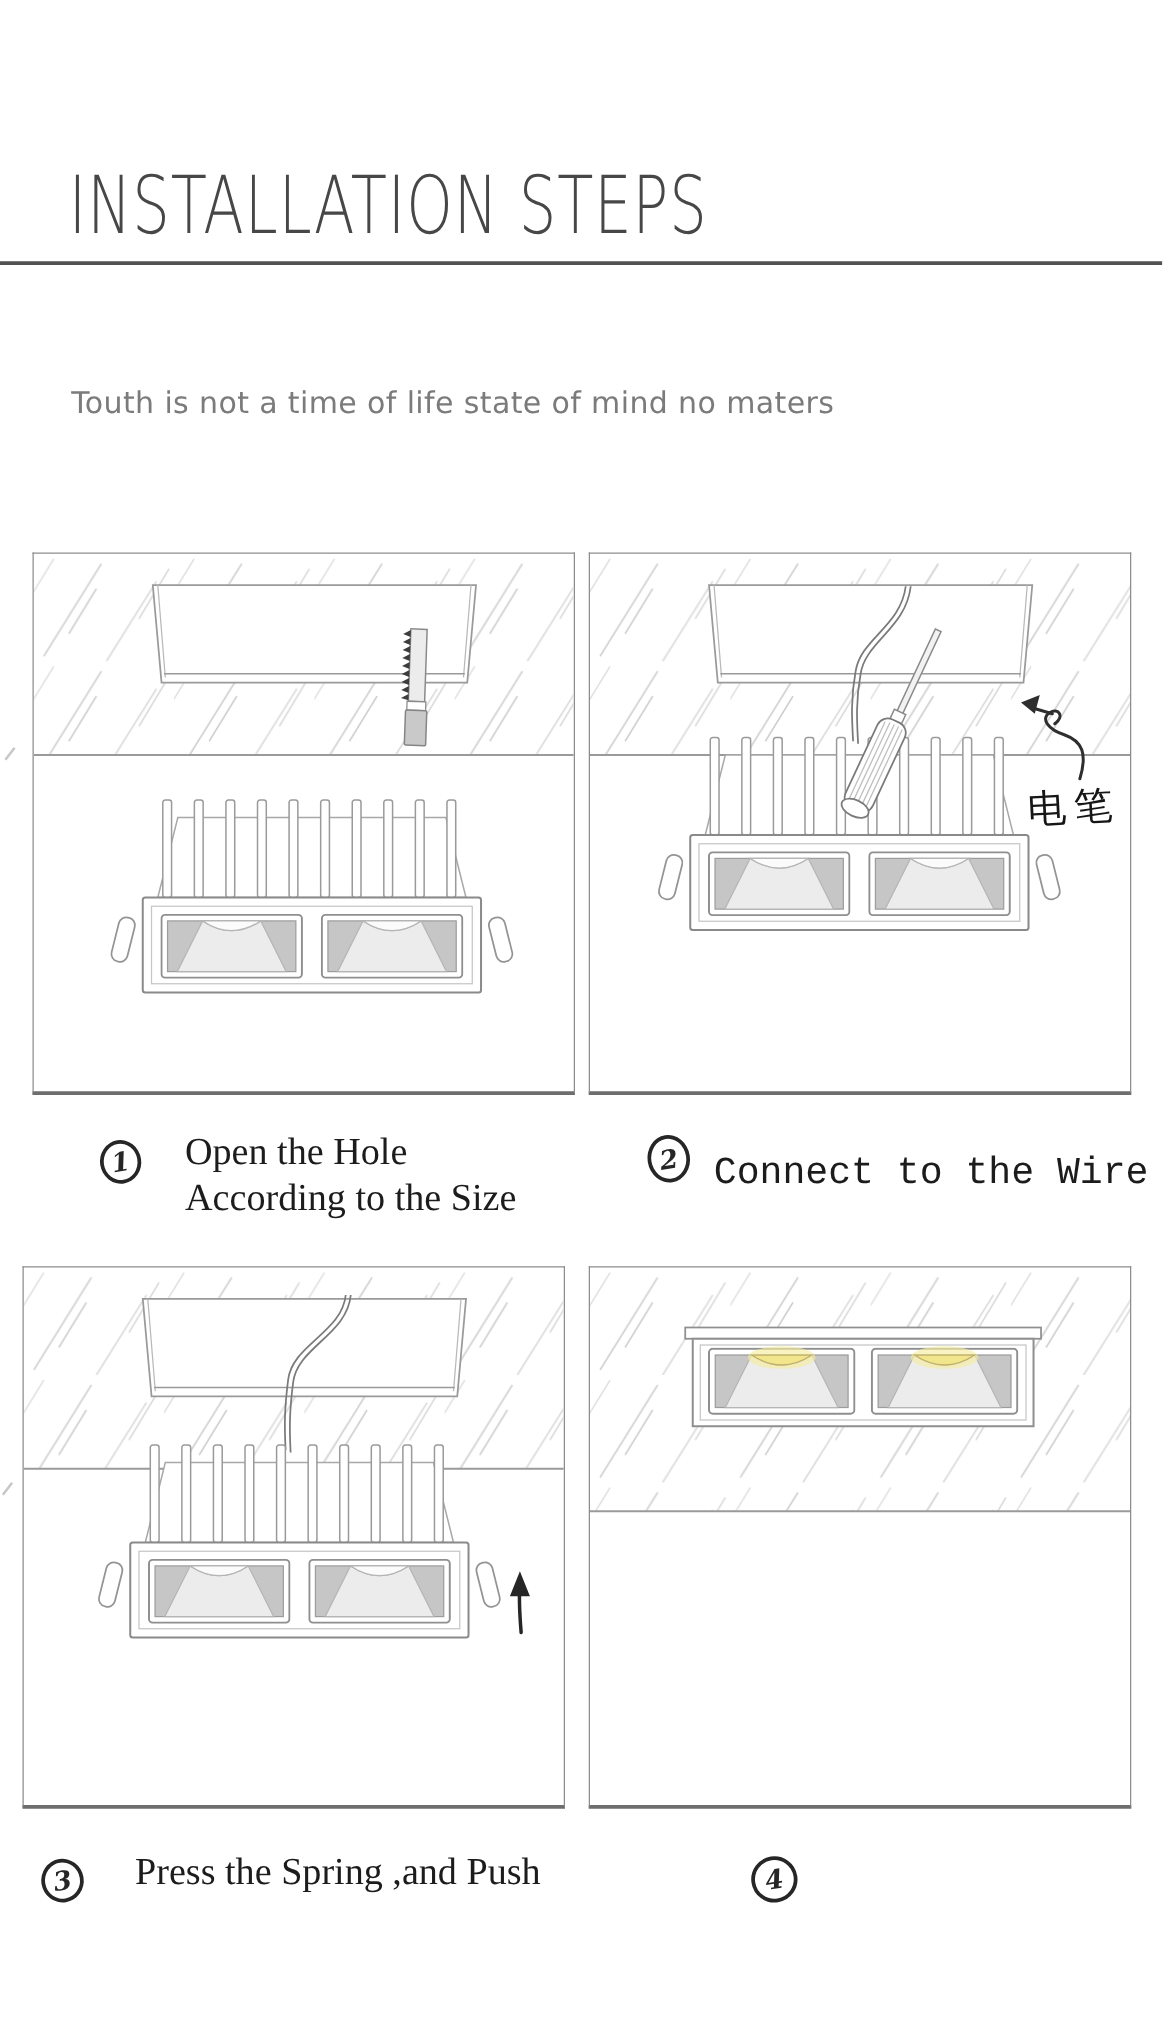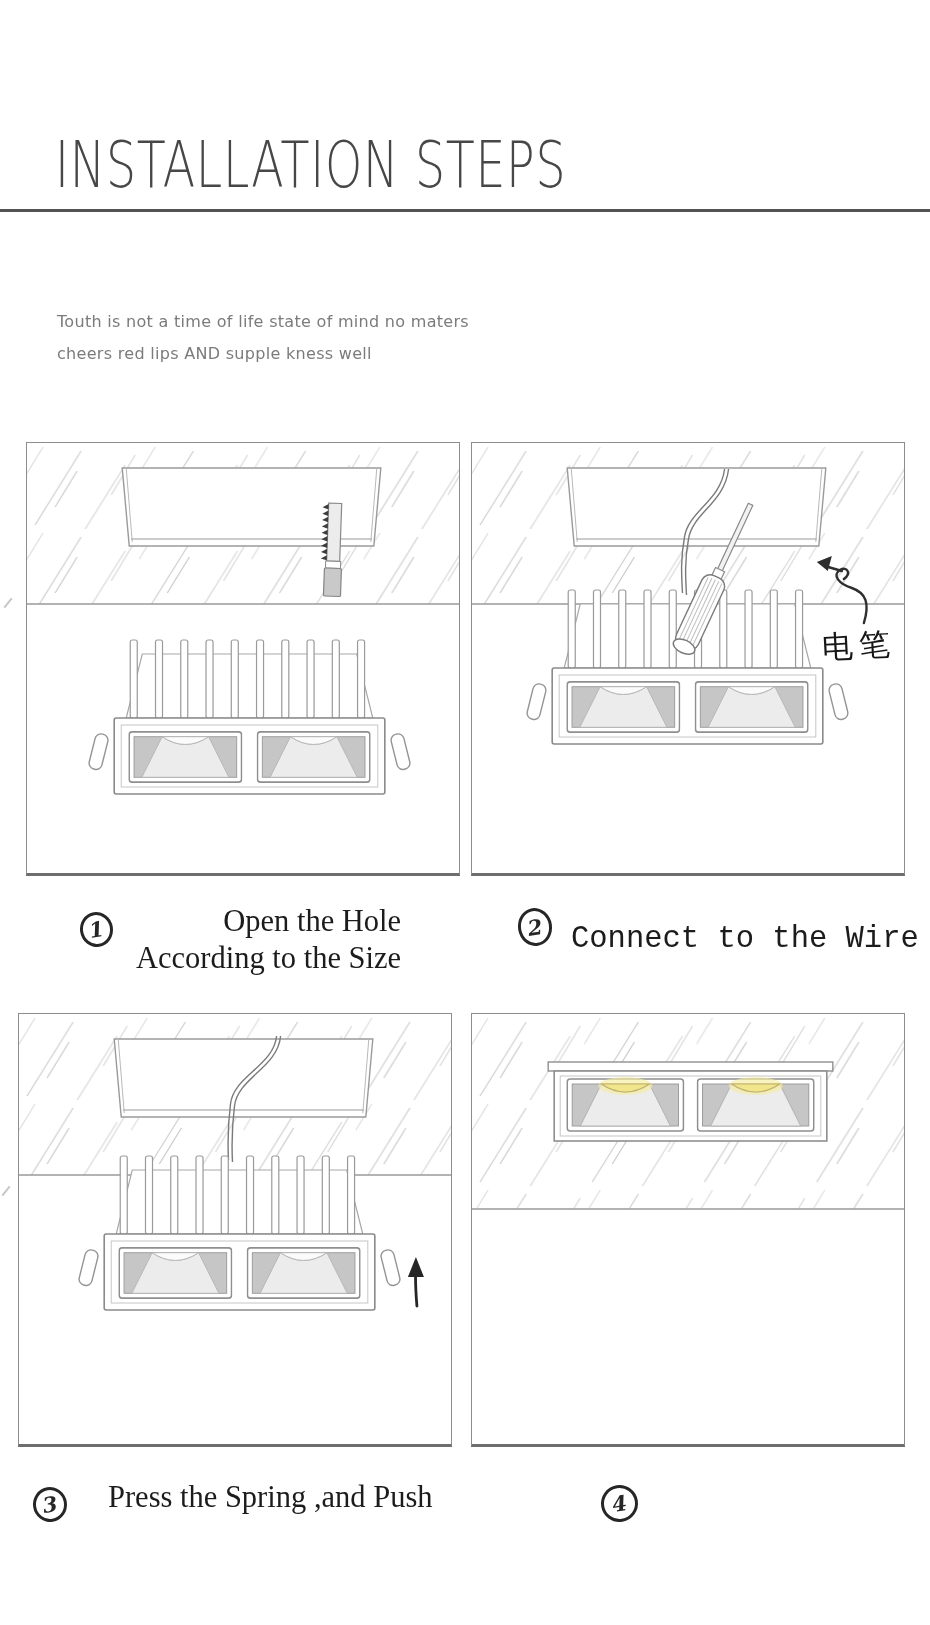--- a/index.html
+++ b/index.html
@@ -2,41 +2,41 @@
 <html><head>
 <meta charset="utf-8">
 <style>
   html,body{margin:0;padding:0;background:#ffffff;}
   .page{position:relative;width:930px;height:1625px;background:#fff;overflow:hidden;
         font-family:"Liberation Sans",sans-serif;}
   .title{position:absolute;left:55px;top:128px;font-size:64px;font-weight:200;
          color:#474747;letter-spacing:1px;transform:scaleX(.74);transform-origin:left top;
          white-space:nowrap;font-family:"DejaVu Sans","Liberation Sans",sans-serif;}
   .rule{position:absolute;left:0;top:209px;width:930px;height:3px;background:#525252;}
-  .subtitle{position:absolute;left:57px;top:306px;font-size:16px;line-height:32px;
+  .subtitle{position:absolute;left:57px;top:306px;font-size:24px;line-height:32px;
             color:#7b7b7b;letter-spacing:.3px;font-family:"DejaVu Sans",sans-serif;}
   .panel{position:absolute;width:434px;height:434px;box-sizing:border-box;background:#fff;
          border:1.5px solid #8d8d8d;border-bottom:3px solid #6e6e6e;}
   .panel svg{display:block;width:100%;height:100%;}
   #p1{left:26px;top:442px;} #p2{left:471px;top:442px;}
   #p3{left:18px;top:1013px;} #p4{left:471px;top:1013px;}
   .tool-label{position:absolute;left:822px;top:625px;font-size:31px;letter-spacing:6px;
               color:#161616;transform:rotate(-3deg);font-family:"DejaVu Sans",sans-serif;
               font-weight:500;white-space:nowrap;}
   .cap-circle{position:absolute;box-sizing:border-box;border:3px solid #262626;border-radius:50%;
               display:flex;align-items:center;justify-content:center;color:#262626;
               font-family:"DejaVu Serif",serif;font-style:italic;font-weight:600;font-size:21px;
               transform:rotate(-9deg);background:#fff;}
   #c1{left:80px;top:912px;width:33px;height:35px;}
   #c2{left:518px;top:908px;width:34px;height:38px;}
   #c3{left:33px;top:1487px;width:34px;height:35px;}
   #c4{left:601px;top:1485px;width:37px;height:37px;}
   .cap-text{position:absolute;color:#1c1c1c;font-family:"Liberation Serif",serif;
             font-size:30.5px;line-height:37px;white-space:nowrap;}
-  #t1{left:136px;top:903px;text-align:right;} #t2{left:571px;top:921px;font-family:Liberation Mono, monospace;}
+  #t1{left:148px;top:903px;} #t2{left:571px;top:921px;font-family:Liberation Mono, monospace;}
   #t3{left:108px;top:1479px;text-align:center;} #t4{left:652px;top:1491px;}
   .tick{position:absolute;width:12px;height:2px;background:#c7c7c7;transform:rotate(-52deg);}
 </style>
 </head>
 <body>
 
 <div class="page">
 
   <svg width="0" height="0" style="position:absolute" aria-hidden="true">
     <defs>
@@ -85,21 +85,20 @@
         <use href="#ap" x="14" y="92" width="114" height="54"></use>
         <use href="#ap" x="142" y="92" width="114" height="54"></use>
       </g>
     </defs>
   </svg>
 
   <div class="title">INSTALLATION STEPS</div>
   <div class="rule"></div>
   <div class="subtitle">
     <div>Touth is not a time of life state of mind no maters</div>
-    <div>cheers red lips AND supple kness well</div>
   </div>
 
   <div class="tick" style="left:2px;top:602px"></div>
   <div class="tick" style="left:0px;top:1190px"></div>
 
   <div class="panel" id="p1">
     <svg viewBox="0 0 431 430" preserveAspectRatio="none">
       <rect x="0" y="0" width="431" height="161" fill="url(#hatch)"></rect>
       <line x1="0" y1="161" x2="431" y2="161" stroke="#9a9a9a" stroke-width="1.6"></line>
       <use href="#hole"></use>

